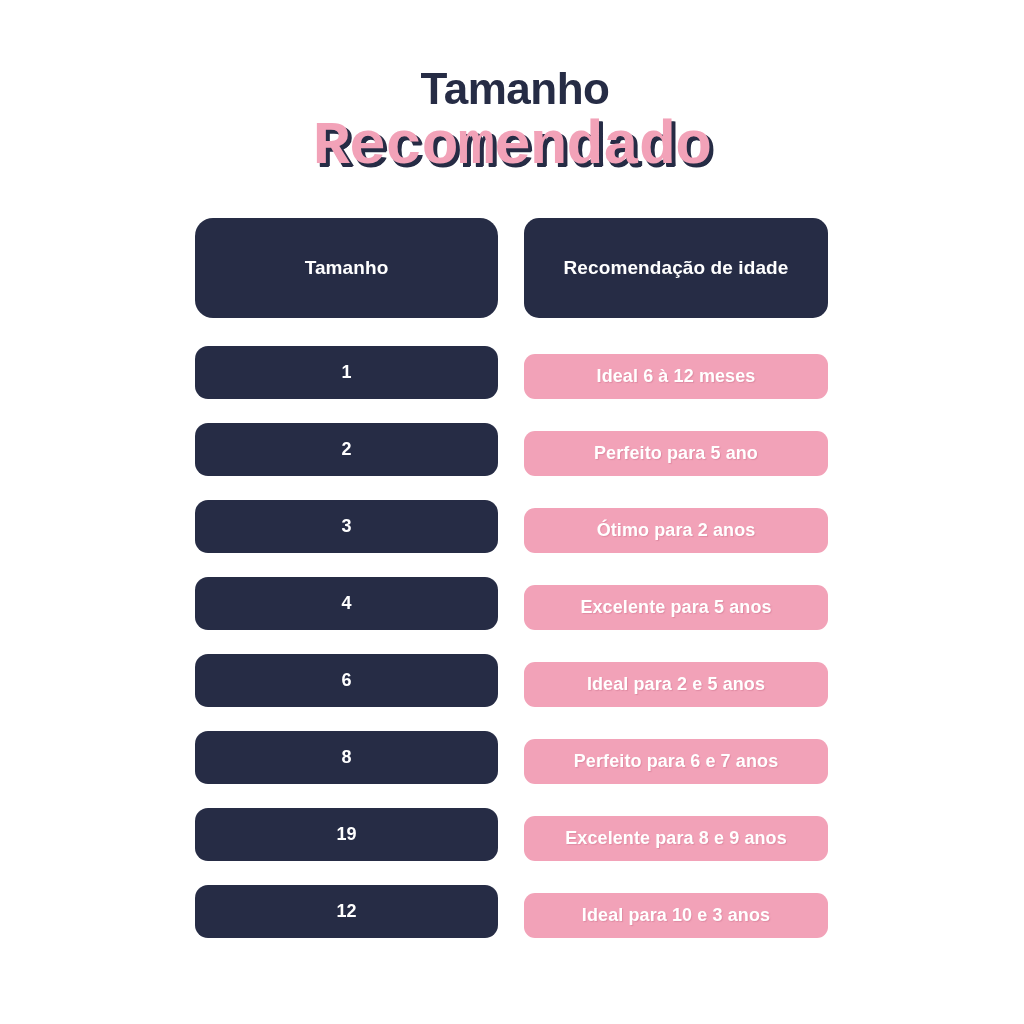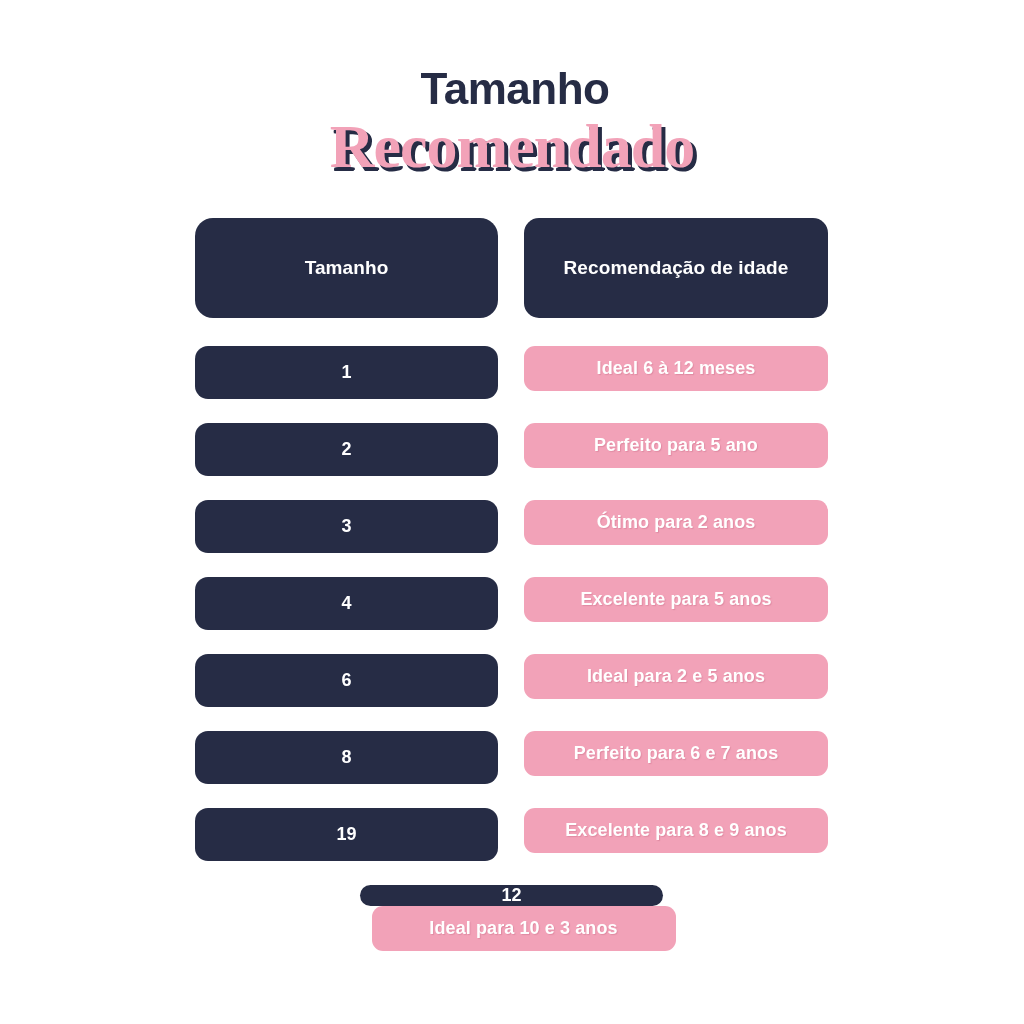--- a/index.html
+++ b/index.html
@@ -37,21 +37,21 @@
     font-size: 44px;
     font-weight: 700;
     letter-spacing: -0.5px;
     color: #262C45;
     line-height: 1.05;
     margin-left: 6px;
   }
 
   .title-line2 {
     display: block;
-    font-family: Liberation Serif, serif;
+    font-family: Liberation Mono, monospace;
     font-size: 62px;
     font-weight: 700;
     letter-spacing: -1px;
     color: #F2A2B8;
     line-height: 1.05;
     margin-top: 2px;
     text-shadow:
       3px 3px 0 #262C45,
       3px 4px 0 #262C45,
       4px 3px 0 #262C45;
@@ -95,37 +95,37 @@
   }
 
   .cell-head.left  { width: 303px; }
   .cell-head.right { width: 304px; border-radius: 15px; }
 
   
   .data-row {
     height: 53px;
     margin-bottom: 24px;
   }
-  .data-row:last-child { margin-bottom: 0; flex-direction: column; }
+  .data-row:last-child { margin-bottom: 0; }
 
   .cell-size {
     width: 303px;
     height: 53px;
     background: #262C45;
     border-radius: 13px;
     color: #ffffff;
     font-size: 18px;
     font-weight: 700;
   }
 
   .cell-age-wrap {
     width: 304px;
     height: 53px;
     display: flex;
-    align-items: flex-start;
+    align-items: flex-end;
     justify-content: flex-end;
     margin-left: 24px;
   }
 
   .cell-age {
     width: 304px;
     height: 45px;
     background: #F2A2B8;
     border-radius: 11px;
     color: #ffffff;

